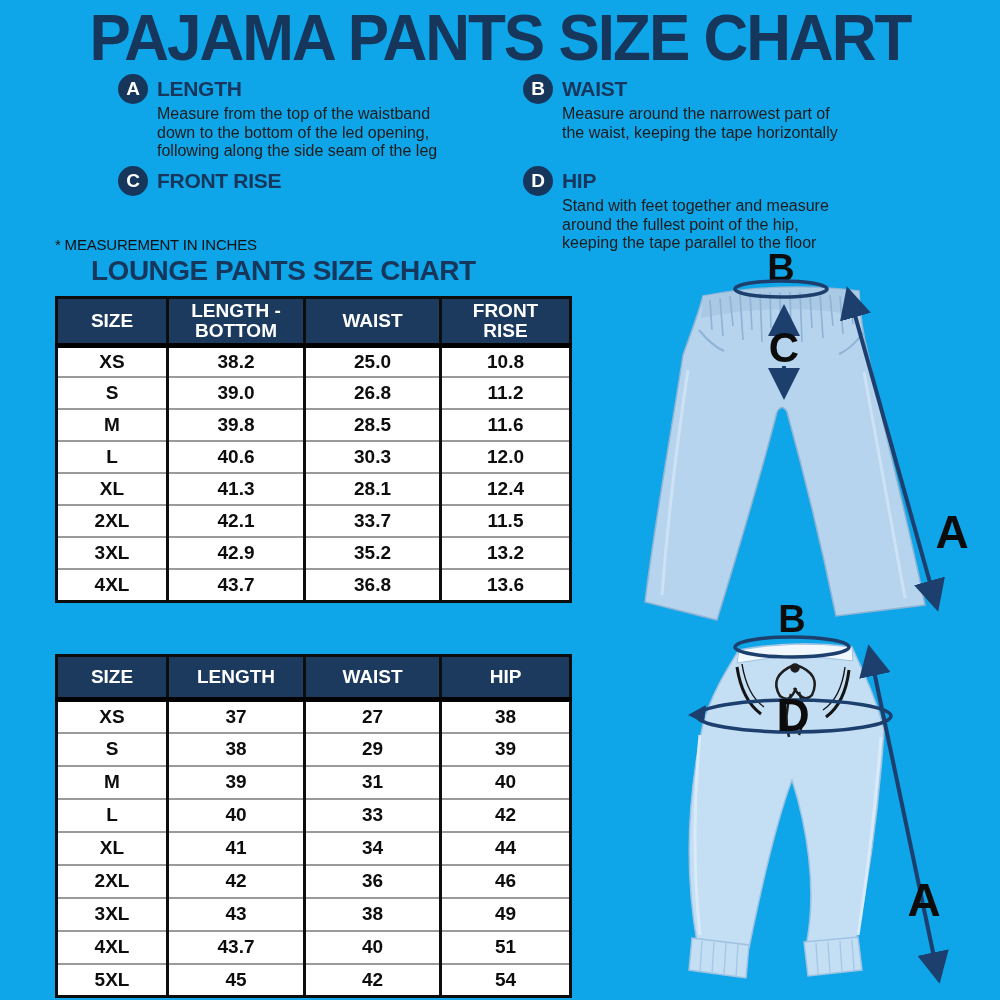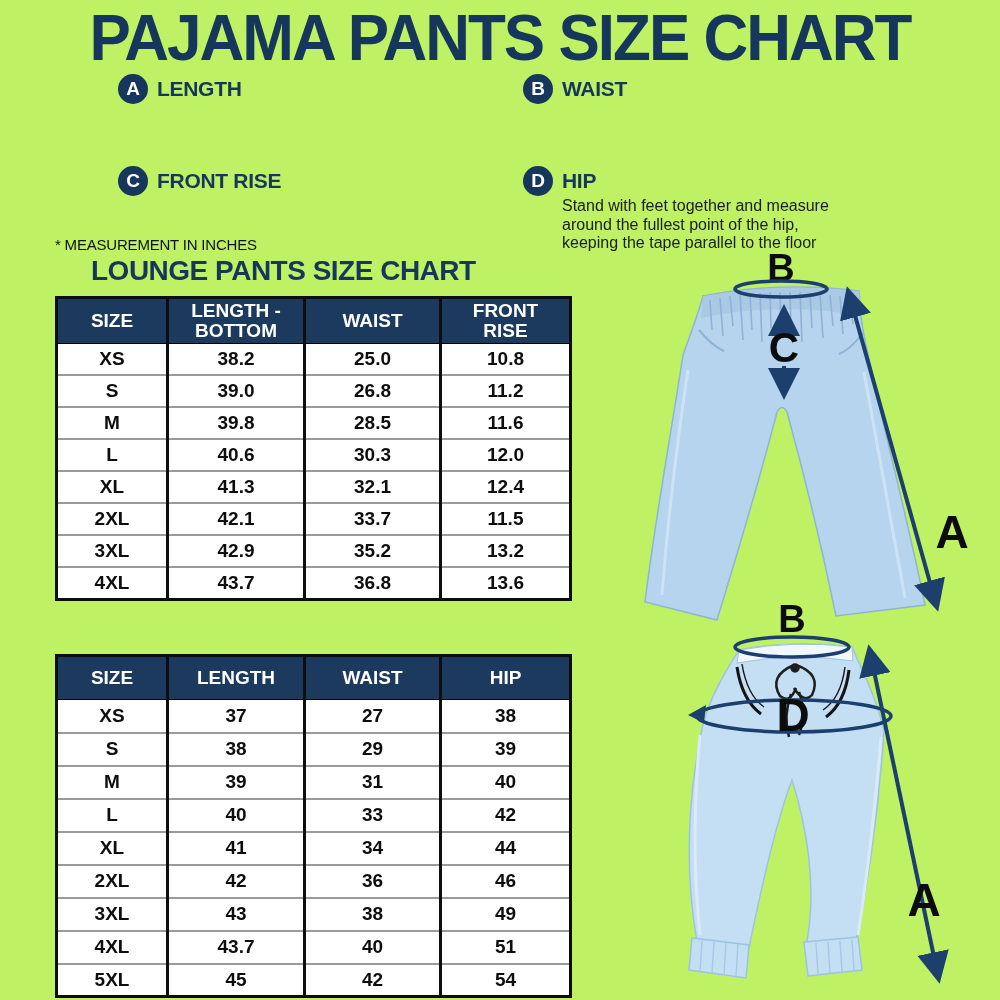--- a/index.html
+++ b/index.html
@@ -1,16 +1,16 @@
 <!DOCTYPE html>
 <html><head>
 <meta charset="utf-8">
 <style>
   html,body{margin:0;padding:0;background:#fff;}
-  .canvas{position:relative;width:1000px;height:1000px;background:#bef264;
+  .canvas{position:relative;width:1000px;height:1000px;background:#0ea5e9;
           font-family:"Liberation Sans",sans-serif;overflow:hidden;}
 
   .main-title{position:absolute;top:0px;left:0;width:100%;text-align:center;
     font-size:62px;font-weight:800;color:#16365c;letter-spacing:-2px;
     transform:scaleY(1.06);transform-origin:top;white-space:nowrap;}
 
   .measure{position:absolute;}
   .m-head{display:flex;align-items:center;gap:9px;}
   .badge{width:30px;height:30px;border-radius:50%;background:#16365c;color:#fff;
     font-weight:800;font-size:19px;display:flex;align-items:center;justify-content:center;flex:0 0 30px;}
@@ -25,44 +25,49 @@
   table.size-table{position:absolute;left:55px;width:514px;border-collapse:collapse;
     table-layout:fixed;border:3px solid #0d0d0d;background:#fff;}
   #loungeTable{top:296px;}
   #sweatTable{top:654px;}
   .size-table th{background:#1b3a5e;color:#ffffff;font-weight:700;font-size:19px;line-height:1.05;
     text-align:center;height:44px;box-sizing:border-box;padding:2px 22px;border-left:3px solid #0d0d0d;}
   .size-table td{font-size:19px;font-weight:700;color:#0d0d0d;text-align:center;
     height:32px;box-sizing:border-box;padding:0;border-left:3px solid #0d0d0d;border-top:2px solid #9a9a9a;}
   #sweatTable td{height:33px;}
   .size-table th:first-child,.size-table td:first-child{border-left:none;}
-  .size-table tbody tr:first-child td{border-top:1px solid #000000;}
+  .size-table tbody tr:first-child td{border-top:5px solid #000000;}
 
   .diagram-svg{position:absolute;left:600px;top:240px;width:400px;height:760px;}
   .ann-letter{font-family:"Liberation Sans",sans-serif;font-weight:800;fill:#0c0c0c;}
 </style>
 </head>
 <body>
 
 <div class="canvas">
 
   <div class="main-title">PAJAMA PANTS SIZE CHART</div>
 
   <div class="measure" id="mA" style="left:118px;top:74px;width:330px;">
     <div class="m-head">
       <span class="badge">A</span>
       <span class="m-title">LENGTH</span>
     </div>
+    <div class="m-desc">Measure from the top of the waistband
+down to the bottom of the led opening,
+following along the side seam of the leg</div>
   </div>
 
   <div class="measure" id="mB" style="left:523px;top:74px;width:340px;">
     <div class="m-head">
       <span class="badge">B</span>
       <span class="m-title">WAIST</span>
     </div>
+    <div class="m-desc">Measure around the narrowest part of
+the waist, keeping the tape horizontally</div>
   </div>
 
   <div class="measure" id="mC" style="left:118px;top:166px;width:280px;">
     <div class="m-head">
       <span class="badge">C</span>
       <span class="m-title">FRONT RISE</span>
     </div>
   </div>
 
   <div class="measure" id="mD" style="left:523px;top:166px;width:340px;">
@@ -115,21 +120,21 @@
         </tr>
         <tr>
           <td>L</td>
           <td>40.6</td>
           <td>30.3</td>
           <td>12.0</td>
         </tr>
         <tr>
           <td>XL</td>
           <td>41.3</td>
-          <td>32.1</td>
+          <td>28.1</td>
           <td>12.4</td>
         </tr>
         <tr>
           <td>2XL</td>
           <td>42.1</td>
           <td>33.7</td>
           <td>11.5</td>
         </tr>
         <tr>
           <td>3XL</td>

